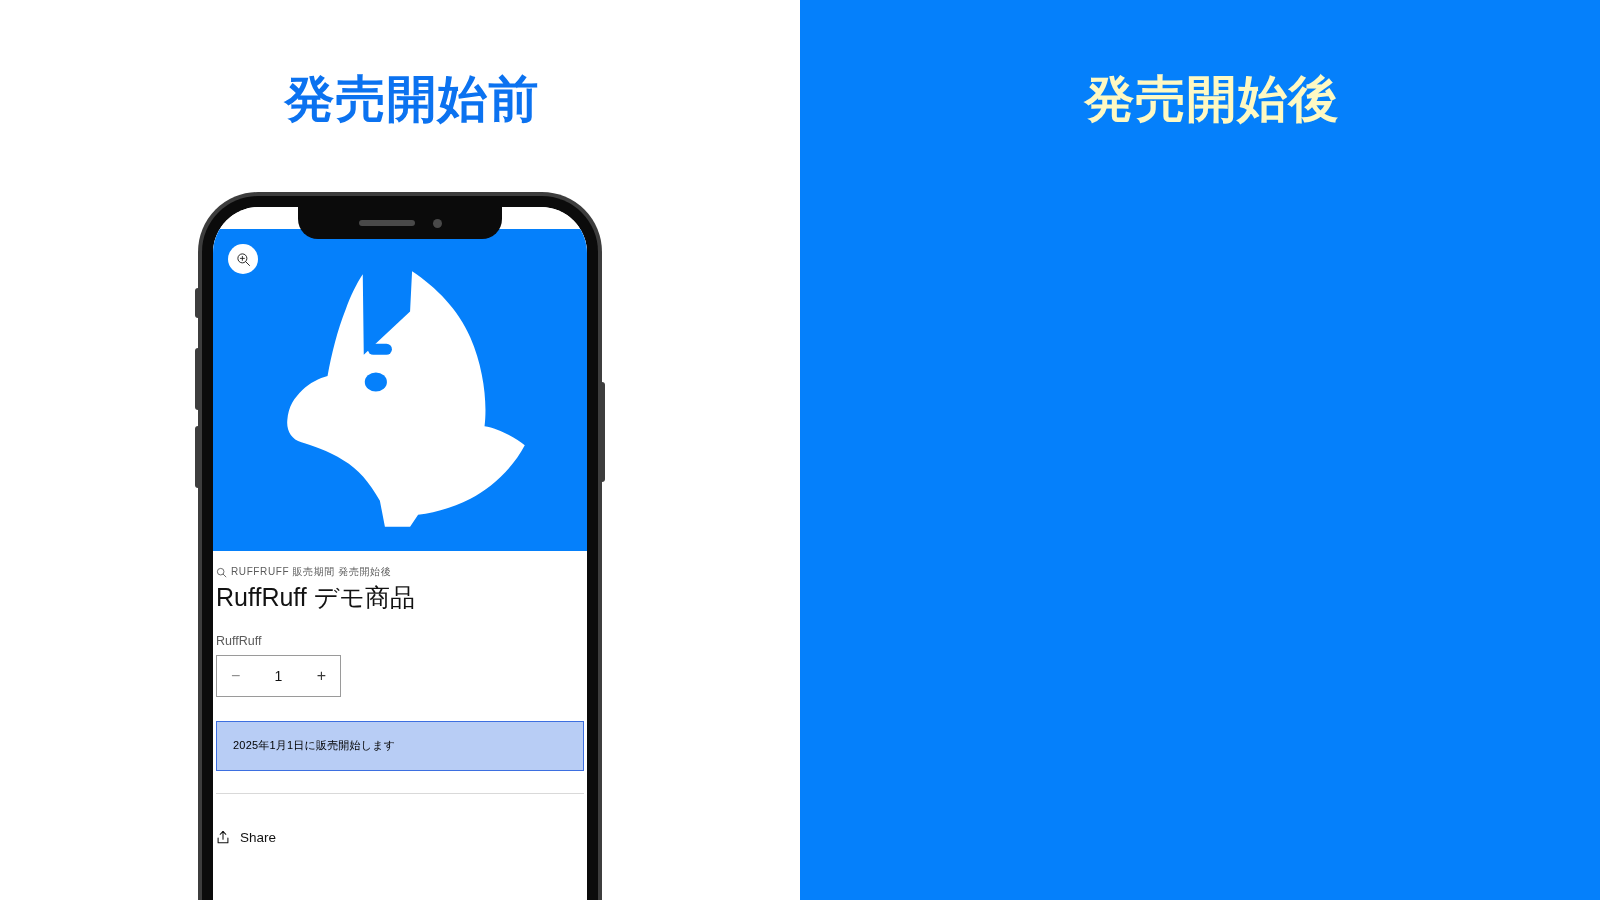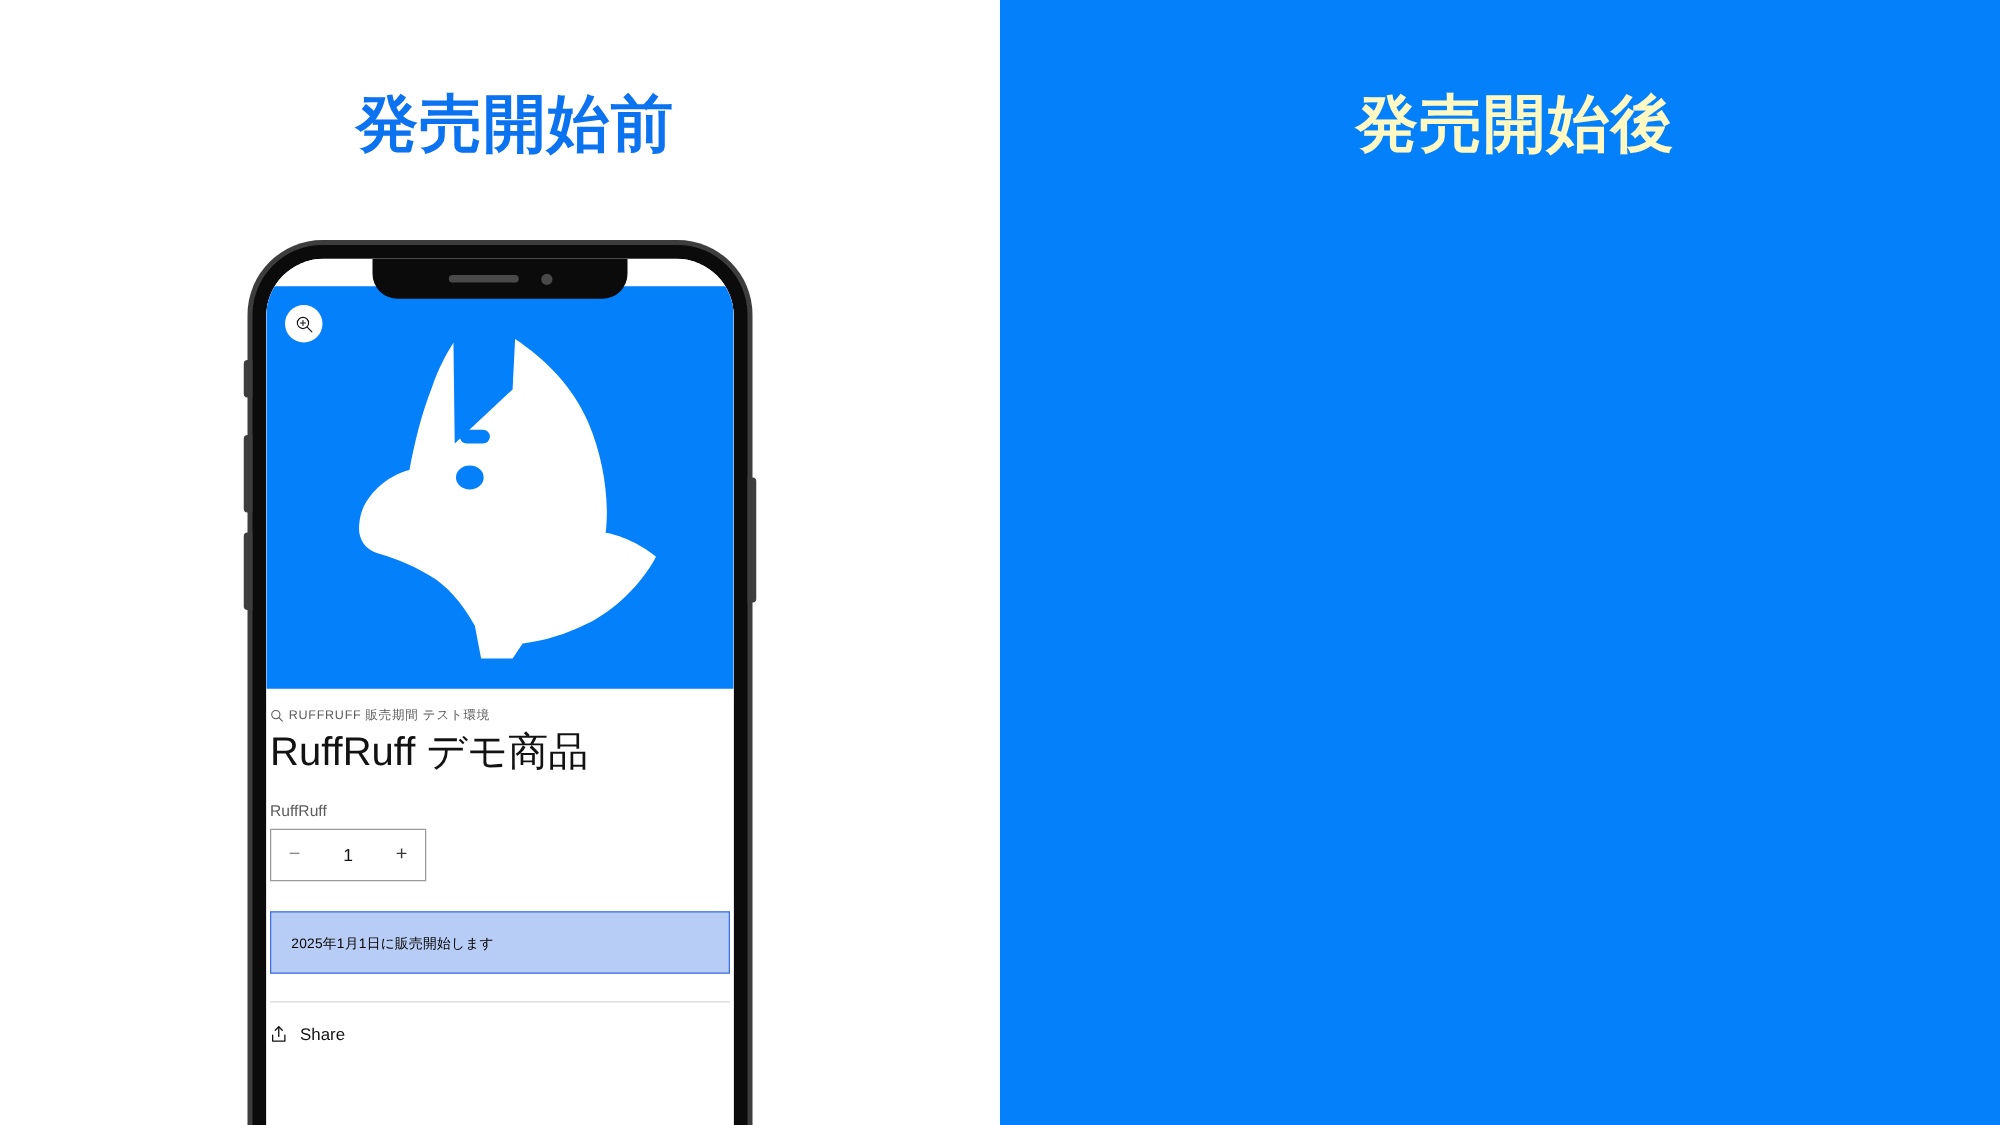--- a/index.html
+++ b/index.html
@@ -142,21 +142,21 @@
     gap: 4px;
     font-size: 10px;
     letter-spacing: 0.6px;
     color: #5b5b5b;
     margin-top: 14px;
   }
   .vendor .mag { flex: none; }
   .vendor-text { white-space: nowrap; }
 
   .product-title {
-    font-size: 32px;
+    font-size: 25px;
     font-weight: 400;
     color: #121212;
     letter-spacing: 0px;
     margin-top: 3px;
     line-height: 1.22;
   }
 
   .price {
     font-size: 15px;
     color: #121212;
@@ -209,21 +209,21 @@
     margin-top: 22px;
     width: 100%;
     height: 1px;
     background: #d9d9d9;
   }
 
   .share-row {
     display: flex;
     align-items: center;
     gap: 10px;
-    margin-top: 18px;
+    margin-top: 36px;
   }
   .share-text {
     font-size: 13.5px;
     color: #121212;
   }
 </style>
 </head>
 <body>
 
 <div class="stage">
@@ -270,21 +270,21 @@
             </div>
           </div>
 
           <div class="product-info">
 
             <div class="vendor">
               <svg class="mag" width="11" height="11" viewBox="0 0 20 20">
                 <circle cx="8.5" cy="8.5" r="6" fill="none" stroke="#5b5b5b" stroke-width="1.6"></circle>
                 <line x1="13" y1="13" x2="18" y2="18" stroke="#5b5b5b" stroke-width="1.6" stroke-linecap="round"></line>
               </svg>
-              <span class="vendor-text">RUFFRUFF 販売期間 テスト環境</span>
+              <span class="vendor-text">RUFFRUFF 販売期間 発売開始後</span>
             </div>
 
             <h1 class="product-title">RuffRuff デモ商品</h1>
 
 
             <div class="qty-label">RuffRuff</div>
 
             <div class="qty-box">
               <span class="qty-minus">−</span>
               <span class="qty-value">1</span>

